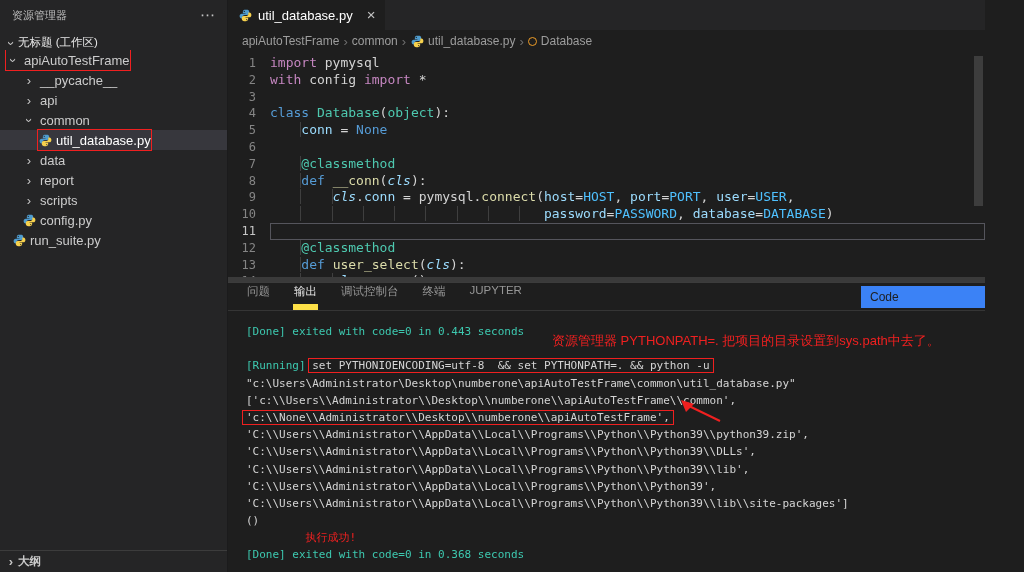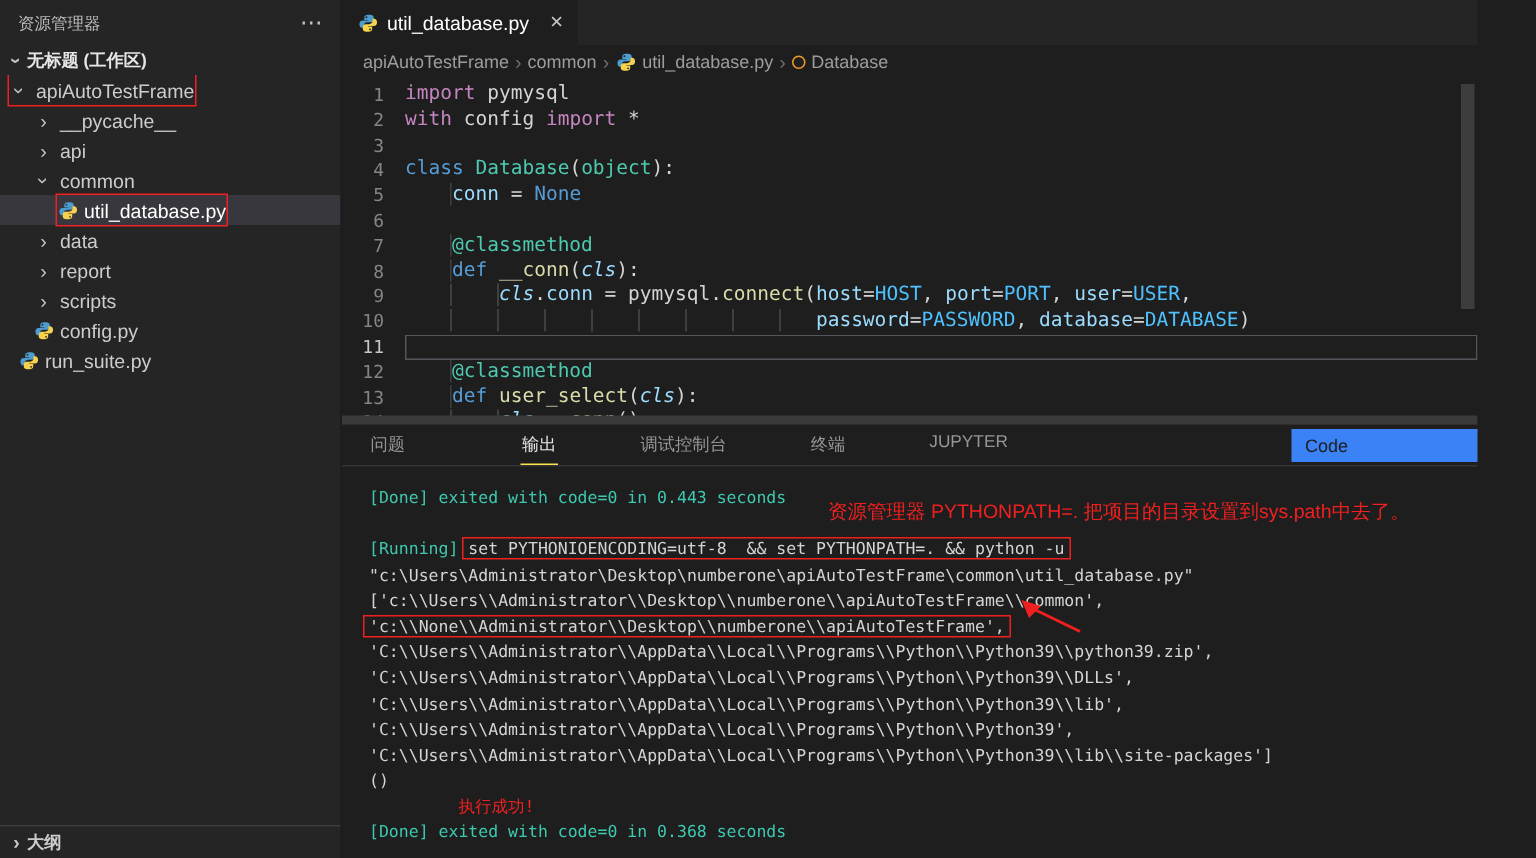--- a/index.html
+++ b/index.html
@@ -4,21 +4,21 @@
 <style>
   * { margin:0; padding:0; box-sizing:border-box; }
   html,body { width:1024px; height:572px; overflow:hidden; }
   body { background:#1e1e1e; font-family:"Liberation Sans",sans-serif; color:#cccccc; }
   .app { display:flex; width:985px; height:572px; }
 
   
   .sidebar { width:228px; flex-shrink:0; background:#252526; display:flex; flex-direction:column; border-right:1px solid #1b1b1c; }
   .sb-header { height:30px; display:flex; align-items:center; justify-content:space-between; padding:0 12px; font-size:11px; color:#bbbbbb; }
   .more { color:#c5c5c5; font-size:15px; cursor:pointer; }
-  .ws-row { height:20px; display:flex; align-items:center; font-weight:bold; font-size:11.5px; color:#e7e7e7; padding-left:4px; cursor:pointer; }
+  .ws-row { height:20px; display:flex; align-items:flex-end; font-weight:normal; font-size:11.5px; color:#e7e7e7; padding-left:4px; cursor:pointer; }
   .tree { flex:1; overflow:hidden; }
   .tree-row { height:20px; display:flex; align-items:center; font-size:13px; color:#cccccc; cursor:pointer; white-space:nowrap; }
   .tree-row.selected { background:#37373d; color:#ffffff; }
   .row-inner { display:flex; align-items:center; gap:4px; height:100%; }
   .row-inner.red-box { outline:1px solid #f02020; outline-offset:0px; }
   .chev { display:inline-block; width:14px; text-align:center; font-size:13px; line-height:13px; color:#c5c5c5; flex-shrink:0; }
   .chev.exp { transform:rotate(90deg); }
   .py-icon { display:inline-flex; width:14px; justify-content:center; flex-shrink:0; }
   .py-icon svg { display:block; }
   .outline-row { height:22px; border-top:1px solid #3c3c3c; display:flex; align-items:center; font-size:11.5px; font-weight:bold; color:#cccccc; padding-left:4px; cursor:pointer; }
@@ -44,21 +44,21 @@
   .tok-fn{color:#dcdcaa} .tok-var{color:#9cdcfe} .tok-param{color:#9cdcfe;font-style:italic}
   .tok-const{color:#4fc1ff} .tok-fg{color:#d4d4d4} .tok-deco{color:#4ec9b0}
   .tok-ind { background-image:repeating-linear-gradient(to right, transparent 0 30.3px, #3f3f3f 30.3px 31.3px); }
   .vscroll { position:absolute; right:2px; top:4px; width:9px; height:150px; background:rgba(121,121,121,0.35); }
   .hscroll { position:absolute; left:0; right:0; bottom:0; height:5px; background:#3a3a3a; }
 
   
   .panel { height:290px; flex-shrink:0; border-top:1px solid #3c3c3c; display:flex; flex-direction:column; position:relative; background:#1e1e1e; }
   .panel-header { height:28px; flex-shrink:0; display:flex; align-items:flex-end; padding-left:18px; border-bottom:1px solid #353535; }
   .panel-tab { margin-right:22px; font-size:11.5px; color:#969696; padding:5px 1px; cursor:pointer; text-transform:uppercase; }
-  .panel-tab.active { color:#e7e7e7; border-bottom:1px solid #fde047;margin-left:22px; }
+  .panel-tab.active { color:#e7e7e7; border-bottom:6px solid #fde047; }
   .channel { position:absolute; right:0; top:3px; width:124px; height:22px; background:#3b82f6; color:#1e1e1e; font-size:12px; display:flex; align-items:center; padding-left:9px; cursor:pointer; }
   .output { flex:1; position:relative; font-family:"DejaVu Sans Mono",monospace; font-size:11px; line-height:17.2px; padding:12px 0 0 18px; color:#d4d4d4; overflow:hidden; }
   .out-line { white-space:pre; height:17.2px; }
   .o-tag { color:#3dc9b0; }
   .o-plain { color:#d4d4d4; }
   .o-red { color:#f02020; }
   .o-box { border:1px solid #f02020; padding:0 3px; margin:0 -4px; }
   .note1 { position:absolute; left:324px; top:21px; color:#f02020; font-size:13px; font-family:"Liberation Sans",sans-serif; white-space:nowrap; }
   .red-arrow { position:absolute; left:448px; top:88px; }
 </style>
@@ -204,21 +204,21 @@
           <div class="cl"><span class="ln">12</span><span class="lc"><span class="tok-ind">    </span><span class="tok-deco">@classmethod</span></span></div>
           <div class="cl"><span class="ln">13</span><span class="lc"><span class="tok-ind">    </span><span class="tok-kw2">def</span><span class="tok-fg"> </span><span class="tok-fn">user_select</span><span class="tok-fg">(</span><span class="tok-param">cls</span><span class="tok-fg">):</span></span></div>
           <div class="cl"><span class="ln">14</span><span class="lc"><span class="tok-ind">        </span><span class="tok-param">cls</span><span class="tok-fg">.</span><span class="tok-fn">__conn</span><span class="tok-fg">()</span></span></div>
         </div>
       <div class="vscroll"></div>
       <div class="hscroll"></div>
     </div>
 
     <div class="panel">
       <div class="panel-header">
-        <div class="panel-tabs" style="display:flex;gap:32px;">
+        <div class="panel-tabs" style="display:flex;">
             <div class="panel-tab">问题</div>
             <div class="panel-tab active">输出</div>
             <div class="panel-tab">调试控制台</div>
             <div class="panel-tab">终端</div>
             <div class="panel-tab">JUPYTER</div>
           </div>
       </div>
       <div class="channel">
         <span>Code</span>
       </div>

